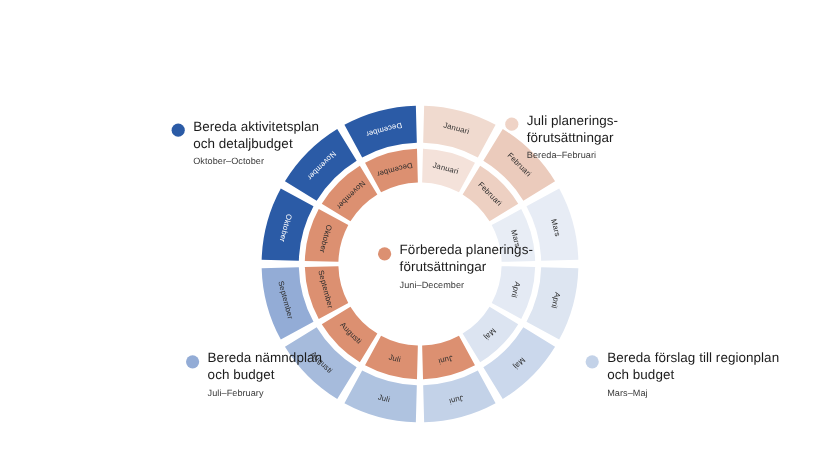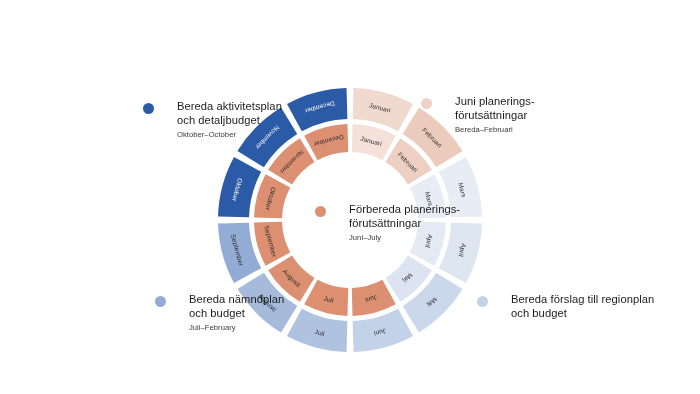--- a/index.html
+++ b/index.html
@@ -19,33 +19,33 @@
     letter-spacing:.15px;
     fill:#2b2b2b;
   }
   .seg-label.on-dark{fill:#ffffff;}
 
   .legend{
     position:absolute;
     font-family:"Liberation Sans", sans-serif;
     color:#1c1c1c;
   }
-  .legend .row{display:flex;align-items:flex-start;gap:23px;}
+  .legend .row{display:flex;align-items:flex-start;gap:7px;}
   .legend .dot{
     width:11px;height:11px;border-radius:50%;
     flex:0 0 11px;margin-top:3px;
   }
   .legend .txt{line-height:1.22;}
   .legend .title{font-size:11.2px;letter-spacing:.05px;white-space:pre-line;}
   .legend .sub{font-size:7.6px;margin-top:2.5px;color:#3a3a3a;letter-spacing:.05px;}
 
   #legend-top-left{left:143px;top:100px;}
   #legend-top-right{left:421px;top:95px;}
   #legend-bottom-left{left:155px;top:293px;}
-  #legend-bottom-right{left:477px;top:293px;}
+  #legend-bottom-right{left:488px;top:293px;}
   #legend-center{left:315px;top:203px;}
 </style>
 </head>
 <body>
 
 <div id="stage">
   <svg id="ring-svg" width="700" height="394" viewBox="0 0 700 394" xmlns="http://www.w3.org/2000/svg">
       <g>
         <g>
           <path d="M 353.45535717663927 88.04523310322645 A 132 132 0 0 1 412.9849563542683 103.99614112862056
@@ -181,21 +181,21 @@
 och detaljbudget</div>
       <div class="sub">Oktober–October</div>
     </div>
   </div>
 </div>
 
 <div class="legend" id="legend-top-right">
   <div class="row">
     <div class="dot" style="background: rgb(239, 211, 198);"></div>
     <div class="txt">
-      <div class="title">Juni planerings-
+      <div class="title">Juli planerings-
 förutsättningar</div>
       <div class="sub">Bereda–Februari</div>
     </div>
   </div>
 </div>
 
 <div class="legend" id="legend-bottom-left">
   <div class="row">
     <div class="dot" style="background: rgb(147, 172, 214);"></div>
     <div class="txt">
@@ -205,26 +205,27 @@
     </div>
   </div>
 </div>
 
 <div class="legend" id="legend-bottom-right">
   <div class="row">
     <div class="dot" style="background: rgb(195, 210, 232);"></div>
     <div class="txt">
       <div class="title">Bereda förslag till regionplan
 och budget</div>
+      <div class="sub">Mars–Maj</div>
     </div>
   </div>
 </div>
 
 <div class="legend" id="legend-center">
   <div class="row">
     <div class="dot" style="background: rgb(220, 144, 113);"></div>
     <div class="txt">
       <div class="title">Förbereda planerings-
 förutsättningar</div>
-      <div class="sub">Juni–July</div>
+      <div class="sub">Juni–December</div>
     </div>
   </div>
 </div>
 
 </body></html>

